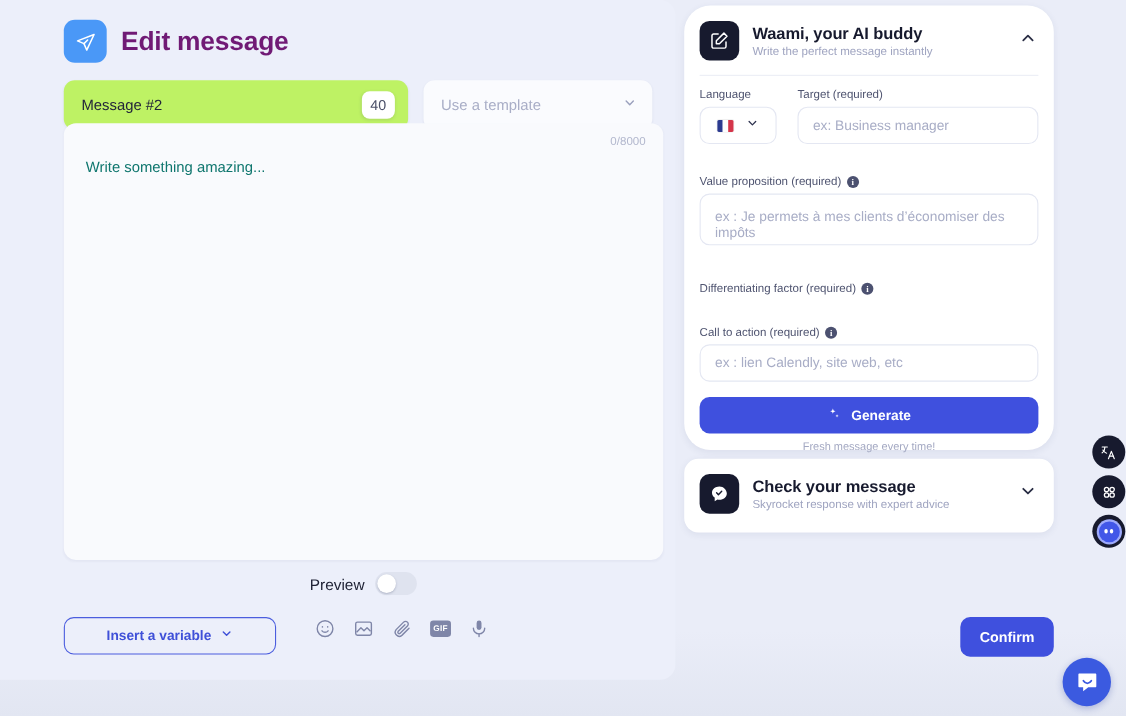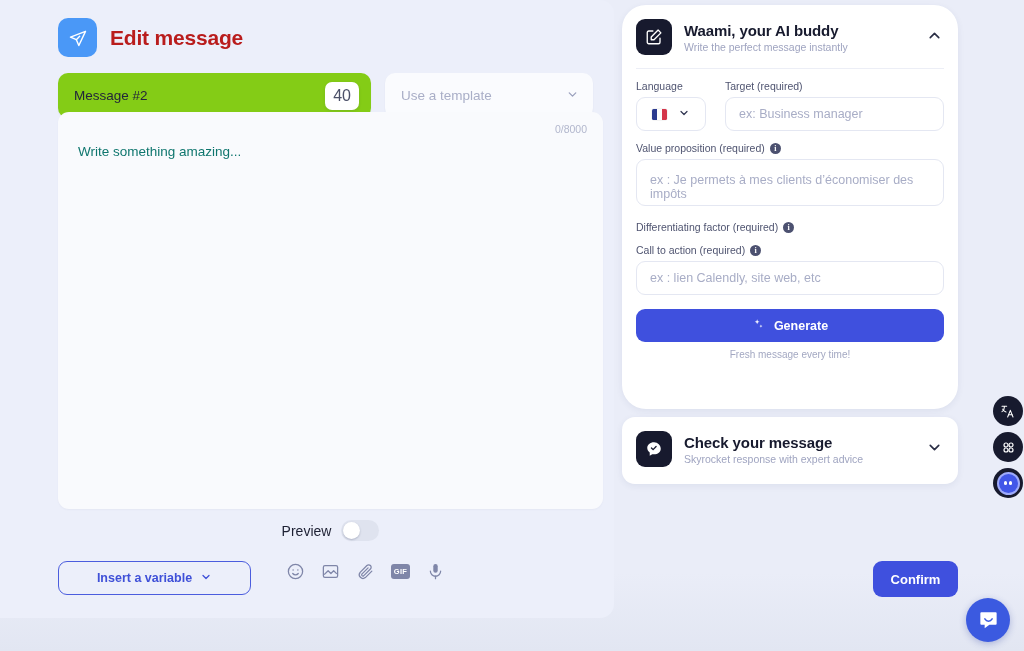--- a/index.html
+++ b/index.html
@@ -29,49 +29,49 @@
     padding: 18px 0 0 58px;
   }
   .send-badge {
     width: 39px; height: 39px;
     border-radius: 10px;
     background: #4a98f7;
     display: flex; align-items: center; justify-content: center;
     flex: none;
   }
   .page-title {
-    font-size: 21px;
+    font-size: 24px;
     font-weight: bold;
-    color: #b91c1c;
+    color: #701a75;
     letter-spacing: -0.2px;
   }
 
   .row-fields {
     display: flex;
     gap: 14px;
     padding: 16px 13px 0 58px;
   }
   .field-name {
     flex: none;
     width: 313px; height: 45px;
-    background: #84cc16;
+    background: #bef264;
     border-radius: 10px;
     display: flex; align-items: center;
     padding: 0 12px 0 16px;
     box-shadow: 0 1px 2px rgba(40,50,90,.05);
   }
   .field-name .val {
     flex: 1;
     font-size: 13.5px;
     color: #23263a;
   }
   .count-pill {
     background: #ffffff;
     border-radius: 7px;
-    font-size: 16px;
+    font-size: 13px;
     color: #4b5068;
     padding: 5px 8px;
     box-shadow: 0 1px 3px rgba(40,50,90,.13);
     margin-left: 20px;
   }
 
   .field-template {
     flex: none;
     width: 208px; height: 45px;
     background: #fafbfe;
@@ -306,21 +306,21 @@
     background: #fff;
     font-size: 12.5px;
     color: #2a2e45;
     padding: 13px 13px 0 13px;
     font-family: "Liberation Sans", sans-serif;
     resize: none;
     outline: none;
     overflow: hidden;
   }
   .ta::placeholder { color: #a8adc6; }
-  .fgroup { margin-top: 11px; }
+  .fgroup { margin-top: 28px; }
 
   .gen-btn {
     width: 100%;
     height: 33px;
     margin-top: 14px;
     border: none;
     border-radius: 9px;
     background: #3f50de;
     color: #fff;
     font-size: 12.5px;

